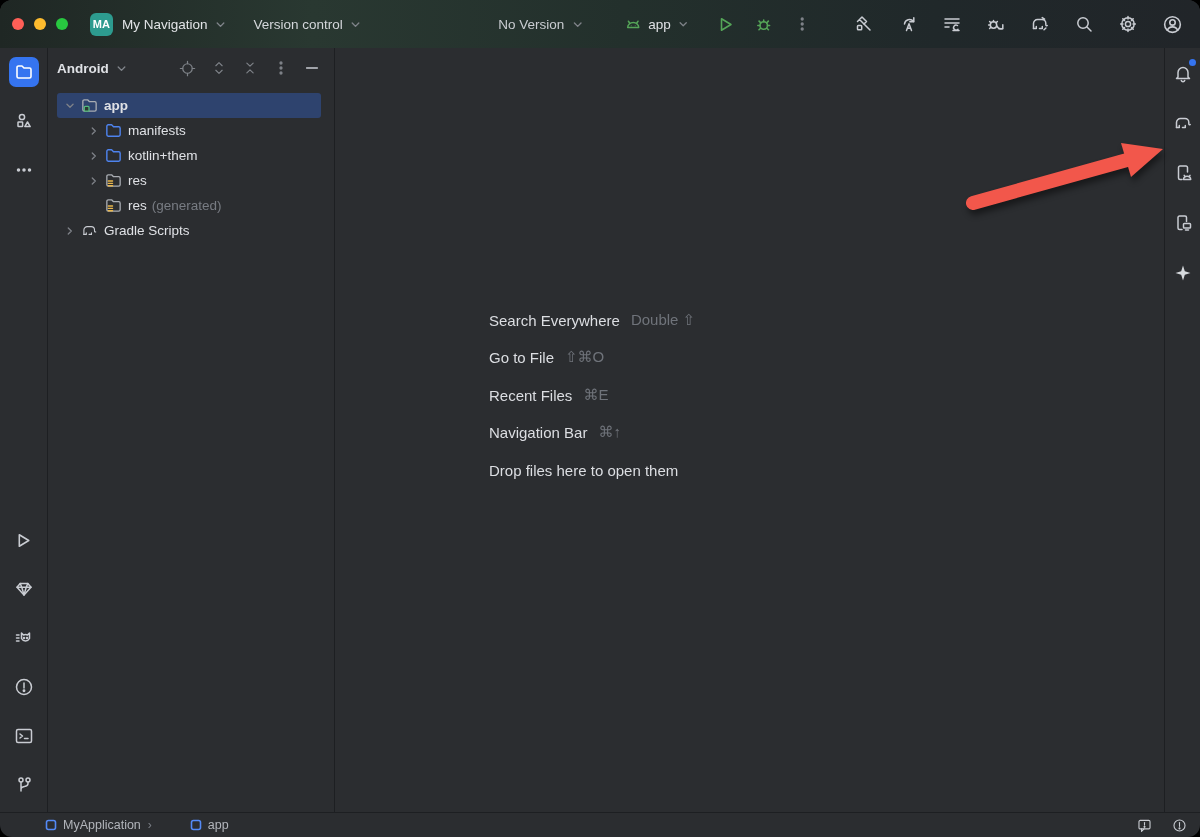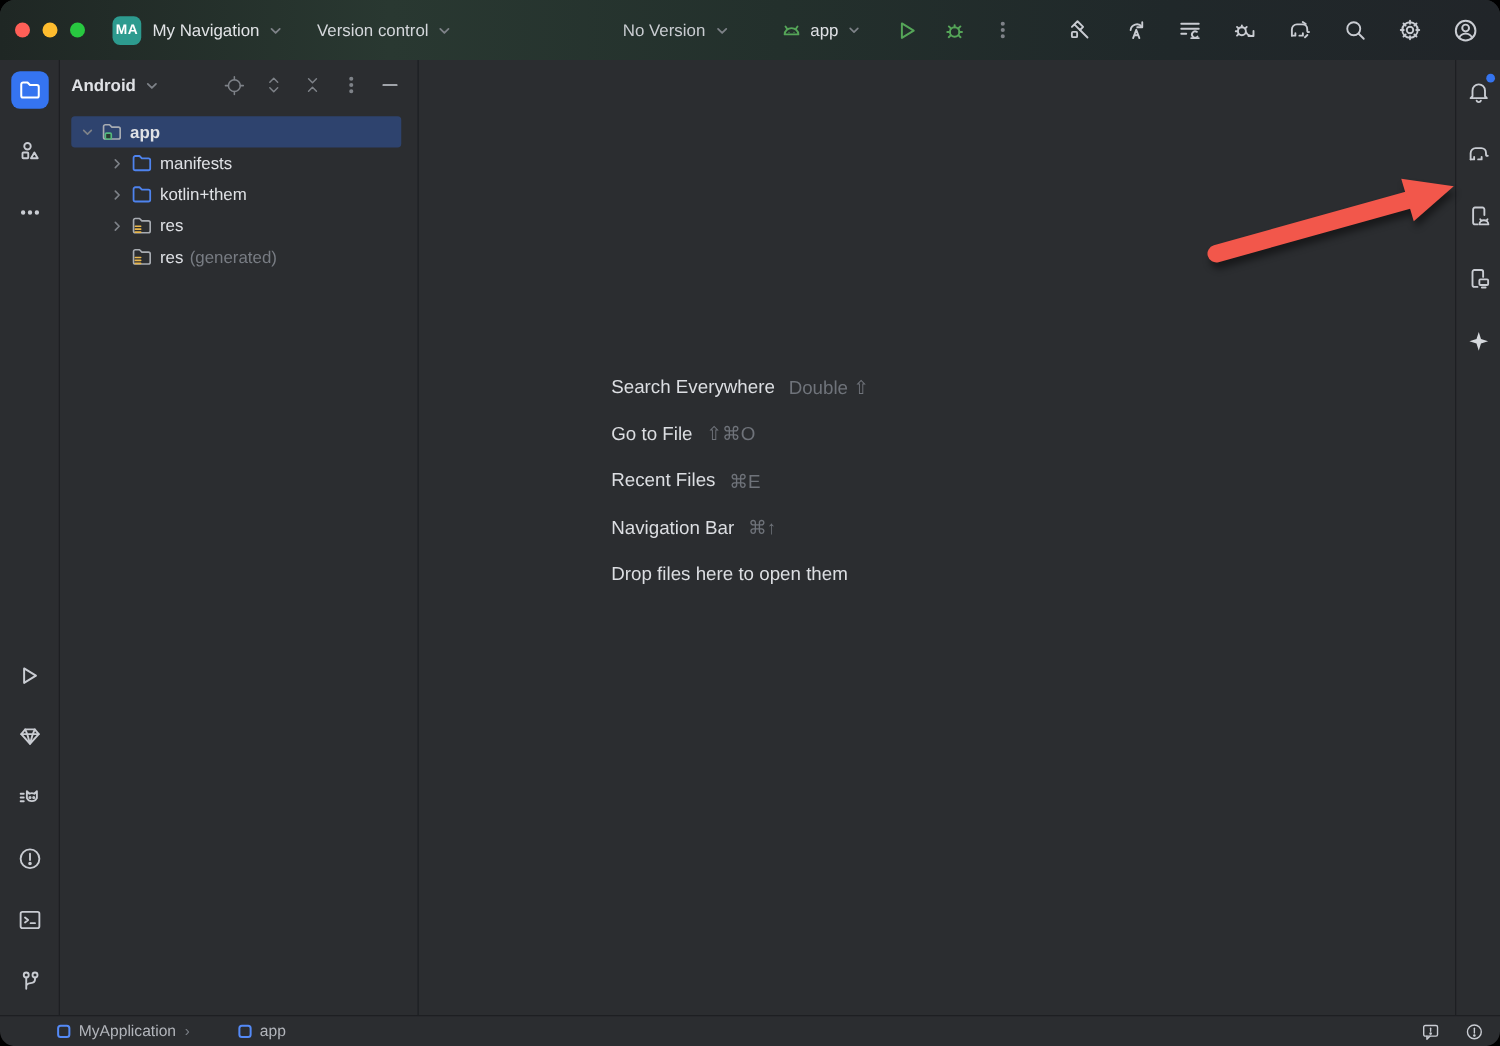--- a/index.html
+++ b/index.html
@@ -45,21 +45,21 @@
   .trow .chev { width:19px; flex:0 0 19px; display:flex; align-items:center; justify-content:center; }
   .trow .ticon { width:20px; flex:0 0 20px; display:flex; align-items:center; justify-content:center; margin-right:5px; }
   .lvl0 { padding-left:3px; }
   .lvl1 { padding-left:27px; }
   .trow .bold { font-weight:bold; }
   .suffix { color:#787C83; margin-left:5px; }
 
   
   .editor { flex:1; position:relative; }
   .shortcuts { position:absolute; left:154px; top:243px; }
-  .sc-row { height:37.5px; display:flex; align-items:center; gap:11px; font-size:15px; }
+  .sc-row { height:37.5px; display:flex; align-items:flex-end; gap:11px; font-size:15px; }
   .sc-label { color:#DCDEE2; }
   .sc-keys { color:#6F737A; }
 
   
   .statusbar { height:25px; flex:0 0 25px; border-top:1px solid #1D1F22; display:flex; align-items:center;
     padding:0 12px 0 14px; font-size:12.5px; color:#B2B5BB; }
   .crumb { display:flex; align-items:center; gap:6px;padding-left:31px; }
   .crumb-sep { color:#7A7E85; margin:0 7px; font-size:12px; }
   .sb-right { margin-left:auto; display:flex; align-items:center; gap:18px; }
 
@@ -356,20 +356,34 @@
           <span class="ticon">
             <svg width="19" height="19" viewBox="0 0 20 20">
               <path d="M3 5.5 A1.5 1.5 0 0 1 4.5 4 H8 L10 6 H15.5 A1.5 1.5 0 0 1 17 7.5 V14.5 A1.5 1.5 0 0 1 15.5 16 H4.5 A1.5 1.5 0 0 1 3 14.5 Z" fill="none" stroke="#A8ACB2" stroke-width="1.4" stroke-linejoin="round"></path>
               <path d="M4.5 10.5 H9 M4.5 13 H9 M4.5 15.5 H9" stroke="#E8B64C" stroke-width="1.4" stroke-linecap="round"></path>
             </svg>
           </span>
           <span>res</span>
           <span class="suffix">(generated)</span>
         </div>
 
+        <div class="trow lvl0">
+          <span class="chev">
+            <svg class="ic dim" width="14" height="14" viewBox="0 0 16 16">
+                <path d="M6 4.5 L9.5 8 L6 11.5"></path>
+              </svg>
+          </span>
+          <span class="ticon">
+            <svg class="ic thin" width="19" height="19" viewBox="0 0 22 22">
+              <path d="M4.5 15.5 V10.5 A4 4 0 0 1 8.5 6.5 H13 A3.8 3.8 0 0 1 16.8 10.3 V11.6 Q16.8 13 18.2 12.6"></path>
+              <path d="M4.5 15.5 H7.3 V13.6 M10.5 15.5 H13.3 V13.6"></path>
+            </svg>
+          </span>
+          <span>Gradle Scripts</span>
+        </div>
 
       </div>
     </div>
 
     <div class="editor">
       <div class="shortcuts">
         <div class="sc-row">
           <span class="sc-label">Search Everywhere</span>
           <span class="sc-keys">Double ⇧</span>
         </div>

